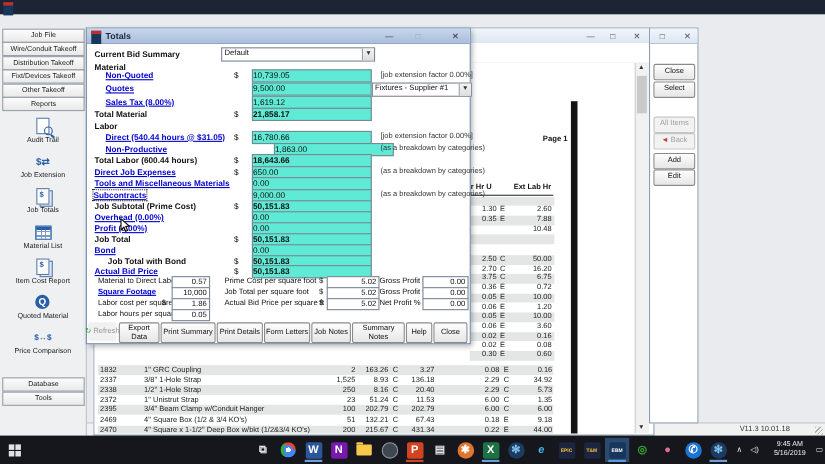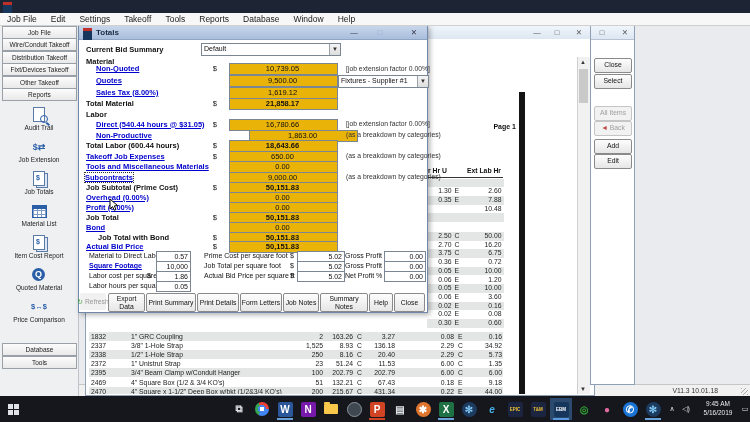--- a/index.html
+++ b/index.html
@@ -51,22 +51,22 @@
   #dlg{position:absolute;left:78px;top:25px;width:348px;height:286px;background:#fff;
     border:1px solid #7089aa;box-shadow:2px 2px 5px rgba(0,0,0,.3);z-index:50;}
   #dlg .dtb{position:absolute;left:0;top:0;width:348px;height:13px;
     background:linear-gradient(#c8d6ea,#a9bedd);border-bottom:1px solid #8fa5c4;}
   #dlg .dtb .ttl{position:absolute;left:17px;top:0;font-size:8px;font-weight:bold;
     color:#1a2a44;line-height:13px;}
   .hdr{font-size:7.5px;font-weight:bold;color:#111;}
   .lnk{font-size:7.5px;font-weight:bold;color:#0000cc;text-decoration:underline;white-space:nowrap;}
   .lnk.focus{outline:1px dotted #333;}
   .note{font-size:6.8px;color:#333;white-space:nowrap;}
-  .vbox{position:absolute;width:105px;height:10px;background:#eab308;border:1px solid #7b8694;
-    font-size:7.5px;line-height:10px;text-align:center;padding-right:2px;}
+  .vbox{position:absolute;width:105px;height:10px;background:#5eead4;border:1px solid #7b8694;
+    font-size:7.5px;line-height:10px;text-align:left;padding-right:2px;}
   .vbox.b{font-weight:bold;}
   .dollar{position:absolute;width:8px;font-size:7.5px;text-align:right;}
   .combo{position:absolute;height:11px;background:#fff;border:1px solid #7b8694;font-size:7px;
     line-height:10px;padding-left:2px;overflow:hidden;white-space:nowrap;}
   .combo .arr{position:absolute;right:0;top:0;bottom:0;width:10px;background:linear-gradient(#f5f5f5,#ddd);
     border-left:1px solid #9aa0a8;font-size:6px;text-align:center;line-height:10px;color:#333;}
   .sbox{position:absolute;width:31px;height:9px;background:#fff;border:1px solid #7b8694;
     font-size:7px;line-height:9px;text-align:right;padding-right:2px;}
   .slbl{position:absolute;font-size:7px;color:#111;white-space:nowrap;}
   .dbtn{position:absolute;height:17px;background:linear-gradient(#fdfdfd,#e6e6e6);
@@ -112,21 +112,20 @@
 </style>
 </head>
 <body>
 
 <div id="screen">
 
   <div id="titlebar">
     <span class="appico"></span>
   </div>
 
-  <div id="menubar"><span>Job File</span><span>Edit</span><span>Settings</span><span>Takeoff</span><span>Tools</span><span>Reports</span><span>Database</span><span>Window</span><span>Help</span></div>
 
   <div id="sidebar">
       <div class="sbtn" style="top: 1px;">Job File</div>
       <div class="sbtn" style="top: 13.4px;">Wire/Conduit Takeoff</div>
       <div class="sbtn" style="top: 25.8px;">Distribution Takeoff</div>
       <div class="sbtn" style="top: 38.2px;">Fixt/Devices Takeoff</div>
       <div class="sbtn" style="top: 50.6px;">Other Takeoff</div>
       <div class="sbtn" style="top: 63px;">Reports</div>
       <div class="sb-item" style="top: 81px;">
         <div class="sb-ico">
@@ -416,21 +415,21 @@
         <div class="lnk abs" style="left: 17px; top: 93.5px;">Direct (540.44 hours   @   $31.05)</div>
         <div class="dollar" style="left: 130px; top: 93.5px;">$</div>
         <div class="vbox" style="left: 150px; top: 92.5px;">16,780.66</div>
         <div class="note abs" style="left: 267px; top: 94px;">[job extension factor 0.00%]</div>
         <div class="lnk abs" style="left: 17px; top: 104.5px;">Non-Productive</div>
         <div class="vbox" style="left: 150px; top: 103.5px; margin-left: 20px;">1,863.00</div>
         <div class="note abs" style="left: 267px; top: 105px;">(as a breakdown by categories)</div>
         <div class="hdr abs" style="left: 7px; top: 115px;">Total Labor      (600.44 hours)</div>
         <div class="dollar" style="left: 130px; top: 115px;">$</div>
         <div class="vbox b" style="left: 150px; top: 114px;">18,643.66</div>
-        <div class="lnk abs" style="left: 7px; top: 125.5px;">Takeoff Job Expenses</div>
+        <div class="lnk abs" style="left: 7px; top: 125.5px;">Direct Job Expenses</div>
         <div class="dollar" style="left: 130px; top: 125.5px;">$</div>
         <div class="vbox" style="left: 150px; top: 124.5px;">650.00</div>
         <div class="note abs" style="left: 267px; top: 126px;">(as a breakdown by categories)</div>
         <div class="lnk abs" style="left: 7px; top: 136px;">Tools and Miscellaneous Materials</div>
         <div class="vbox" style="left: 150px; top: 135px;">0.00</div>
         <div class="lnk abs focus" style="left: 6px; top: 146.5px; text-align: right;">Subcontracts</div>
         <div class="vbox" style="left: 150px; top: 145.5px;">9,000.00</div>
         <div class="note abs" style="left: 267px; top: 147px;">(as a breakdown by categories)</div>
         <div class="hdr abs" style="left: 7px; top: 157px;">Job Subtotal (Prime Cost)</div>
         <div class="dollar" style="left: 130px; top: 157px;">$</div>

